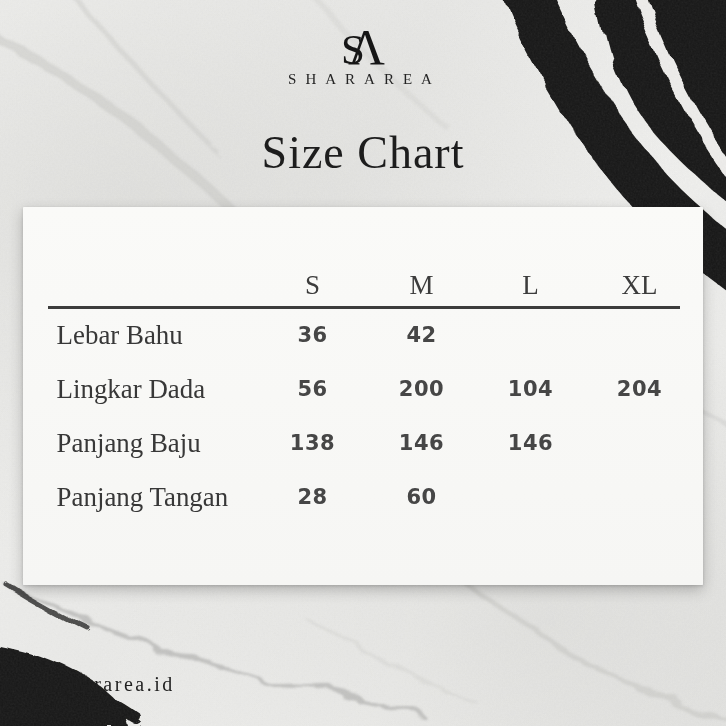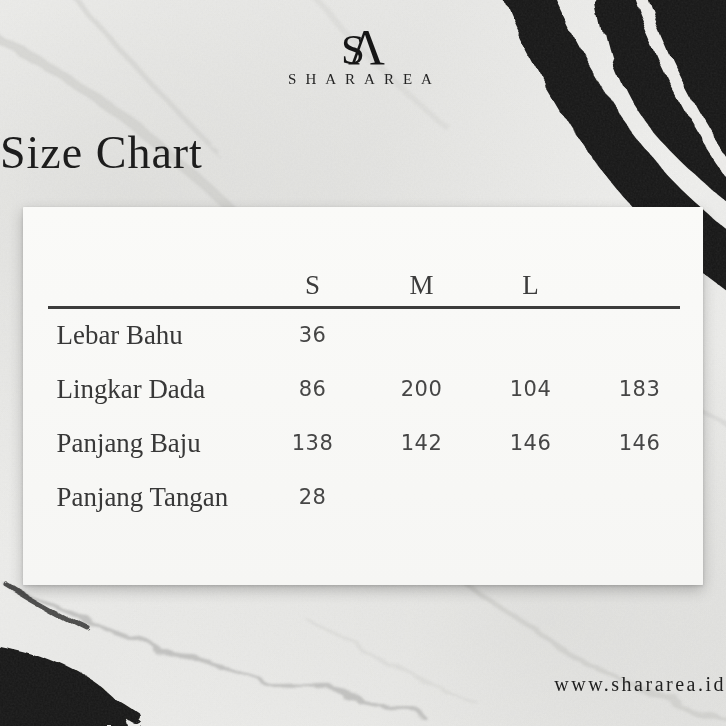--- a/index.html
+++ b/index.html
@@ -17,21 +17,21 @@
     position:absolute;top:20px;left:0;right:0;height:54px;
     display:flex;align-items:baseline;justify-content:center;color:#161616;
   }
   .monogram .m-s{font-size:43px;line-height:54px;}
   .monogram .m-a{font-size:51px;line-height:54px;margin-left:-17px;}
   .brand-name{
     position:absolute;top:71px;left:0;right:0;text-align:center;
     font-size:15px;letter-spacing:9px;padding-left:3px;color:#242424;
   }
   .title{
-    position:absolute;top:127px;left:0;right:0;margin:0;
+    position:absolute;top:127px;left:0;right:0;margin:0;text-align:center;
     font-size:46px;font-weight:normal;letter-spacing:1px;color:#1d1d1d;line-height:52px;
   }
   
   .card{
     position:absolute;left:23px;top:207px;width:680px;height:378px;
     background:linear-gradient(180deg,#fafaf8 0%,#f6f6f4 100%);
     border-radius:1px;
     box-shadow:0 5px 14px rgba(40,40,40,.28), 0 1px 3px rgba(40,40,40,.18);
   }
   .thead,.trow{
@@ -41,26 +41,26 @@
   .thead{top:56px;height:44px;}
   .col-h{text-align:center;font-size:27px;color:#3c3c3c;}
   .divider{position:absolute;top:99px;left:25px;width:632px;height:2.5px;background:#3c3c3c;}
   .tbody{position:absolute;top:101px;left:0;right:6px;}
   .trow{position:relative;height:54px;}
   .row-label{
     padding-left:35px;font-size:28px;color:#383838;white-space:nowrap;
     transform:scaleX(.96);transform-origin:left center;
   }
   .num{
-    text-align:center;font-family:"DejaVu Sans",sans-serif;font-weight:normal;
+    text-align:center;font-family:"DejaVu Sans",sans-serif;font-weight:bold;
     font-size:21px;color:#464646;letter-spacing:.5px;
   }
   
   .website{
-    position:absolute;top:671px;left:0;right:0;text-align:right;
+    position:absolute;top:671px;left:0;right:0;text-align:left;
     font-size:20px;letter-spacing:2.5px;padding-left:3px;color:#1f1f1f;line-height:26px;
   }
 </style>
 </head>
 <body>
 
 <div class="canvas">
 
   <svg class="marble" viewBox="0 0 726 726" preserveAspectRatio="none" aria-hidden="true">
     <defs>
@@ -112,45 +112,47 @@
 
   <h1 class="title">Size Chart</h1>
 
   <section class="card">
 
     <div class="thead">
       <div class="col-h"></div>
       <div class="col-h">S</div>
       <div class="col-h">M</div>
       <div class="col-h">L</div>
+      <div class="col-h">XL</div>
     </div>
 
     <div class="divider"></div>
 
     <div class="tbody">
       <div class="trow">
         <div class="row-label">Lebar Bahu</div>
         <div class="num">36</div>
+        <div class="num">42</div>
       </div>
       <div class="trow">
         <div class="row-label">Lingkar Dada</div>
-        <div class="num">86</div>
+        <div class="num">56</div>
         <div class="num">200</div>
         <div class="num">104</div>
-        <div class="num">183</div>
+        <div class="num">204</div>
       </div>
       <div class="trow">
         <div class="row-label">Panjang Baju</div>
         <div class="num">138</div>
-        <div class="num">142</div>
         <div class="num">146</div>
         <div class="num">146</div>
       </div>
       <div class="trow">
         <div class="row-label">Panjang Tangan</div>
         <div class="num">28</div>
+        <div class="num">60</div>
       </div>
     </div>
   </section>
 
   <div class="website">www.shararea.id</div>
 
 </div>
 
 </body></html>

